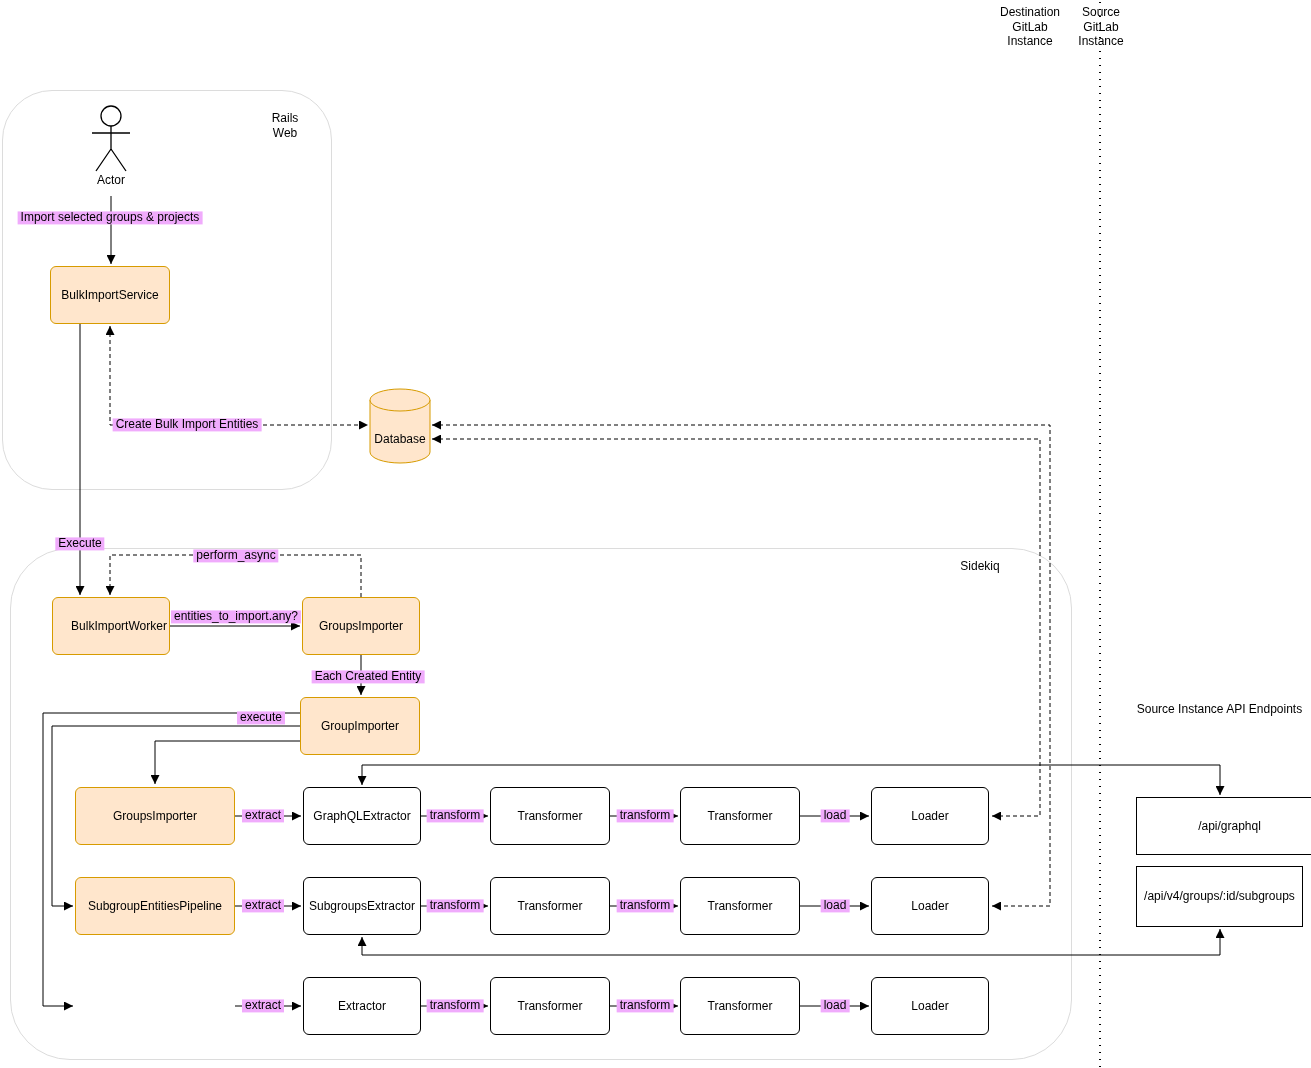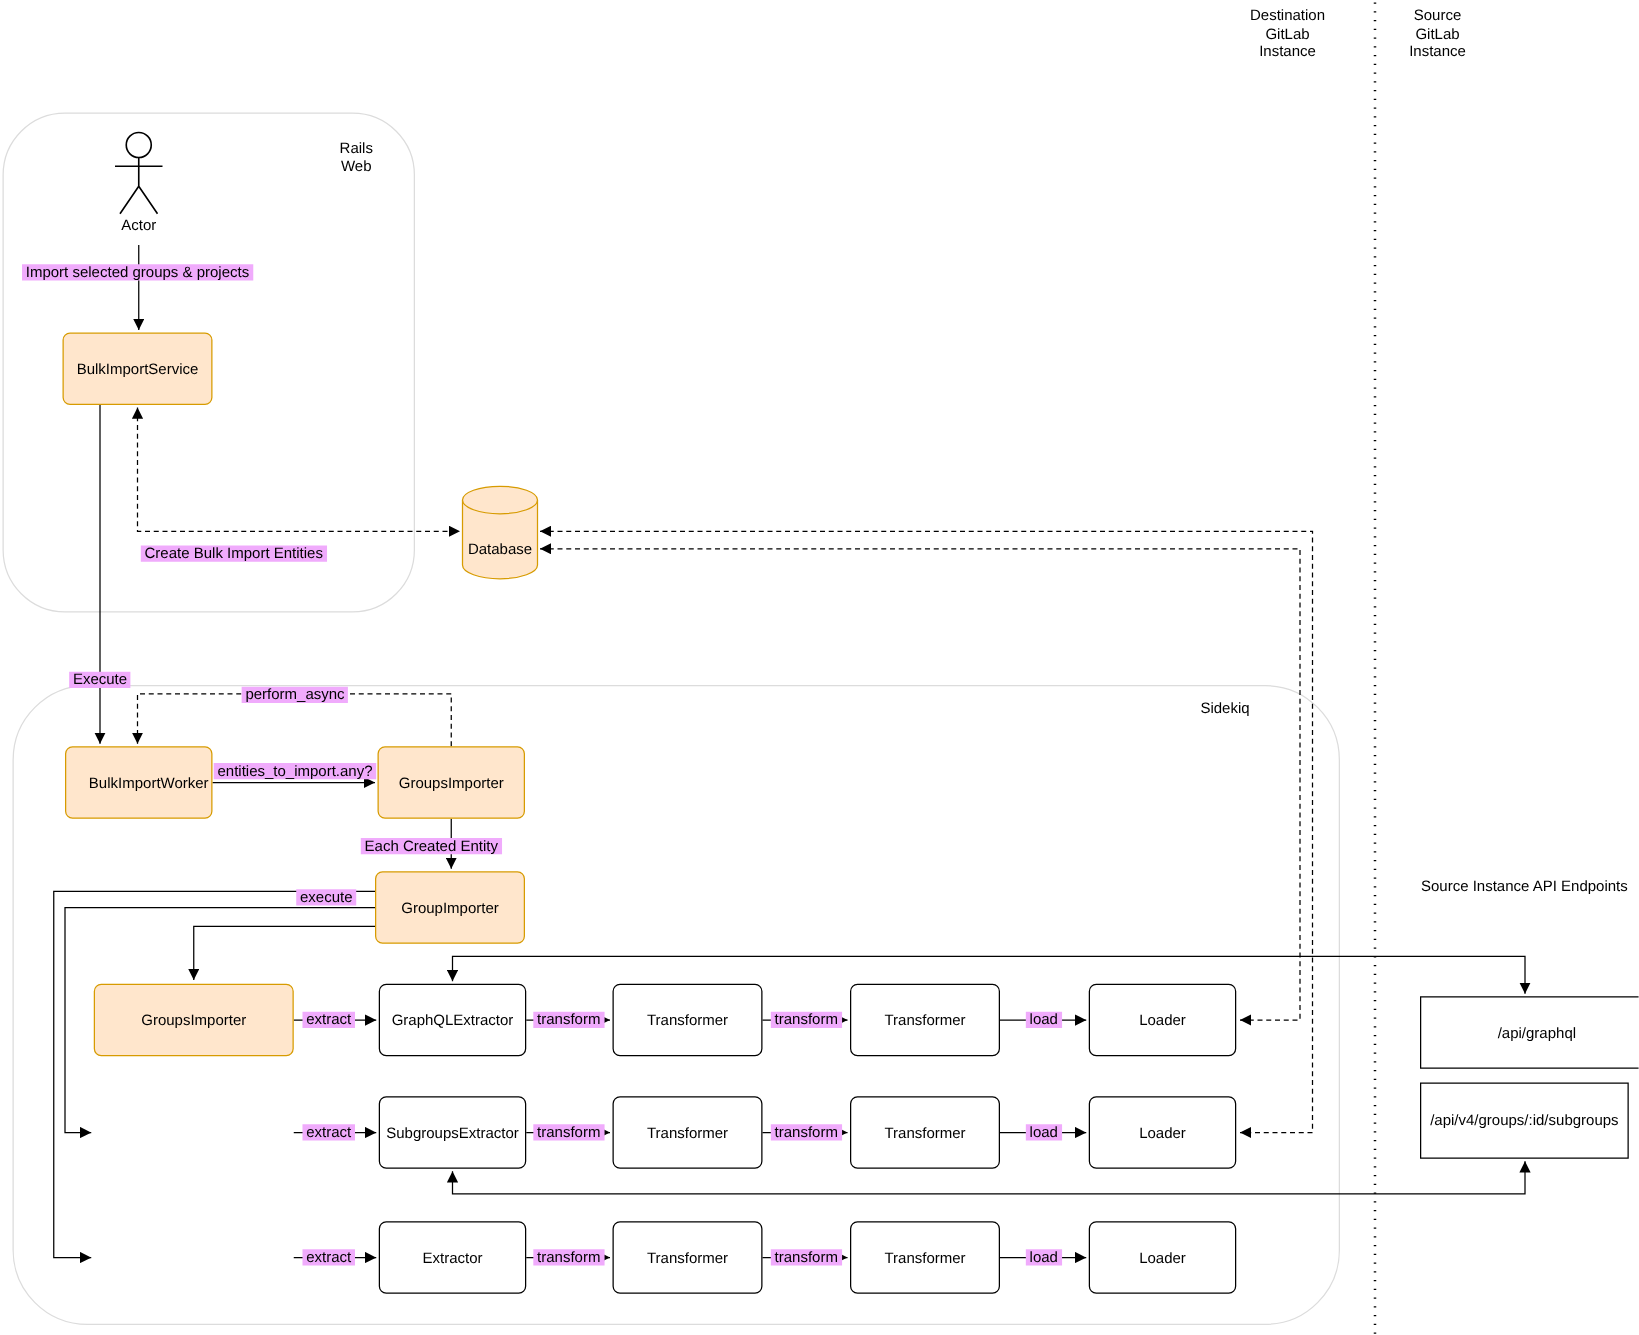--- a/index.html
+++ b/index.html
@@ -88,21 +88,21 @@
     <path class="edge" d="M362 785 V765 H1220 V795" marker-start="url(#arr)" marker-end="url(#arr)"></path>
     <path class="edge" d="M362 937 V955 H1220 V929" marker-start="url(#arr)" marker-end="url(#arr)"></path>
 
     <path class="edge dashed" d="M432 439 H1040 V816 H992" marker-start="url(#arr)" marker-end="url(#arr)"></path>
     <path class="edge dashed" d="M432 425 H1050 V906 H992" marker-start="url(#arr)" marker-end="url(#arr)"></path>
   </svg>
 
   <div class="plain-label pre" style="left:970px;top:5px;width:120px;">Destination
 GitLab
 Instance</div>
-  <div class="plain-label pre" style="left:1102px;top:5px;width:96px;">Source
+  <div class="plain-label pre" style="left:1053px;top:5px;width:96px;">Source
 GitLab
 Instance</div>
 
   <div class="plain-label pre" style="left:258px;top:111px;width:54px;">Rails
 Web</div>
   <div class="plain-label" style="left:940px;top:559px;width:80px;">Sidekiq</div>
 
   <div class="plain-label" style="left:81px;top:173px;width:60px;">Actor</div>
   <div class="plain-label" style="left:370px;top:432px;width:60px;">Database</div>
 
@@ -110,40 +110,41 @@
   <div class="node hl" style="left:52px;top:597px;width:118px;height:58px;padding-left:16px;">BulkImportWorker</div>
   <div class="node hl" style="left:302px;top:597px;width:118px;height:58px;">GroupsImporter</div>
   <div class="node hl" style="left:300px;top:697px;width:120px;height:58px;">GroupImporter</div>
 
   <div class="node hl" style="left:75px;top:787px;width:160px;height:58px;">GroupsImporter</div>
   <div class="node" style="left:303px;top:787px;width:118px;height:58px;">GraphQLExtractor</div>
   <div class="node" style="left:490px;top:787px;width:120px;height:58px;">Transformer</div>
   <div class="node" style="left:680px;top:787px;width:120px;height:58px;">Transformer</div>
   <div class="node" style="left:871px;top:787px;width:118px;height:58px;">Loader</div>
 
+  <div class="node hl" style="left:75px;top:877px;width:160px;height:58px;">SubgroupEntitiesPipeline</div>
   <div class="node" style="left:303px;top:877px;width:118px;height:58px;">SubgroupsExtractor</div>
   <div class="node" style="left:490px;top:877px;width:120px;height:58px;">Transformer</div>
   <div class="node" style="left:680px;top:877px;width:120px;height:58px;">Transformer</div>
   <div class="node" style="left:871px;top:877px;width:118px;height:58px;">Loader</div>
 
   <div class="node" style="left:303px;top:977px;width:118px;height:58px;">Extractor</div>
   <div class="node" style="left:490px;top:977px;width:120px;height:58px;">Transformer</div>
   <div class="node" style="left:680px;top:977px;width:120px;height:58px;">Transformer</div>
   <div class="node" style="left:871px;top:977px;width:118px;height:58px;">Loader</div>
 
   <div class="plain-label" style="left:1126px;top:702px;width:187px;">Source Instance API Endpoints</div>
   <div class="node sharp" style="left:1136px;top:797px;width:187px;height:58px;">/api/graphql</div>
   <div class="node sharp" style="left:1136px;top:866px;width:167px;height:61px;">/api/v4/groups/:id/subgroups</div>
 
   <div class="elabel" style="left:110px;top:218px;">Import selected groups &amp; projects</div>
-  <div class="elabel" style="left:187px;top:425px;margin-top:18px;">Create Bulk Import Entities</div>
+  <div class="elabel" style="left:187px;top:425px;">Create Bulk Import Entities</div>
   <div class="elabel" style="left:80px;top:544px;">Execute</div>
   <div class="elabel" style="left:236px;top:556px;">perform_async</div>
   <div class="elabel" style="left:236px;top:617px;">entities_to_import.any?</div>
-  <div class="elabel" style="left:345px;top:677px;">Each Created Entity</div>
+  <div class="elabel" style="left:368px;top:677px;">Each Created Entity</div>
   <div class="elabel" style="left:261px;top:718px;">execute</div>
 
   <div class="elabel" style="left:263px;top:816px;">extract</div>
   <div class="elabel" style="left:455px;top:816px;">transform</div>
   <div class="elabel" style="left:645px;top:816px;">transform</div>
   <div class="elabel" style="left:835px;top:816px;">load</div>
 
   <div class="elabel" style="left:263px;top:906px;">extract</div>
   <div class="elabel" style="left:455px;top:906px;">transform</div>
   <div class="elabel" style="left:645px;top:906px;">transform</div>

